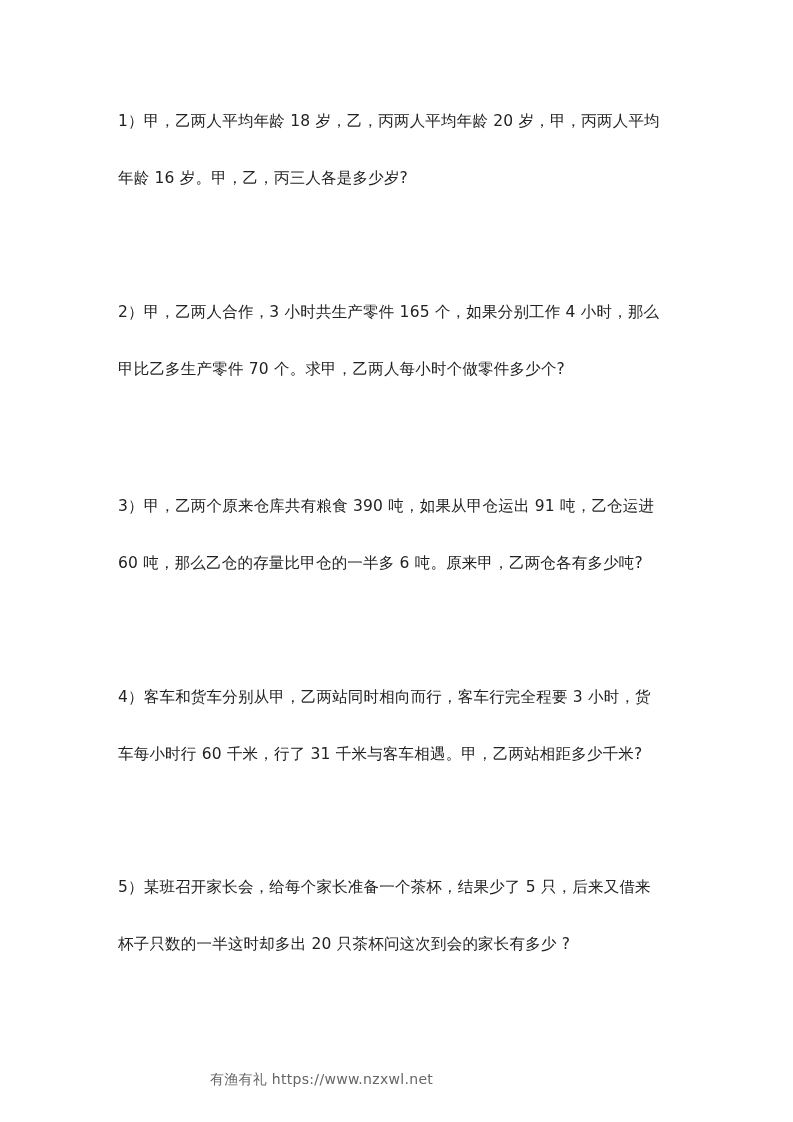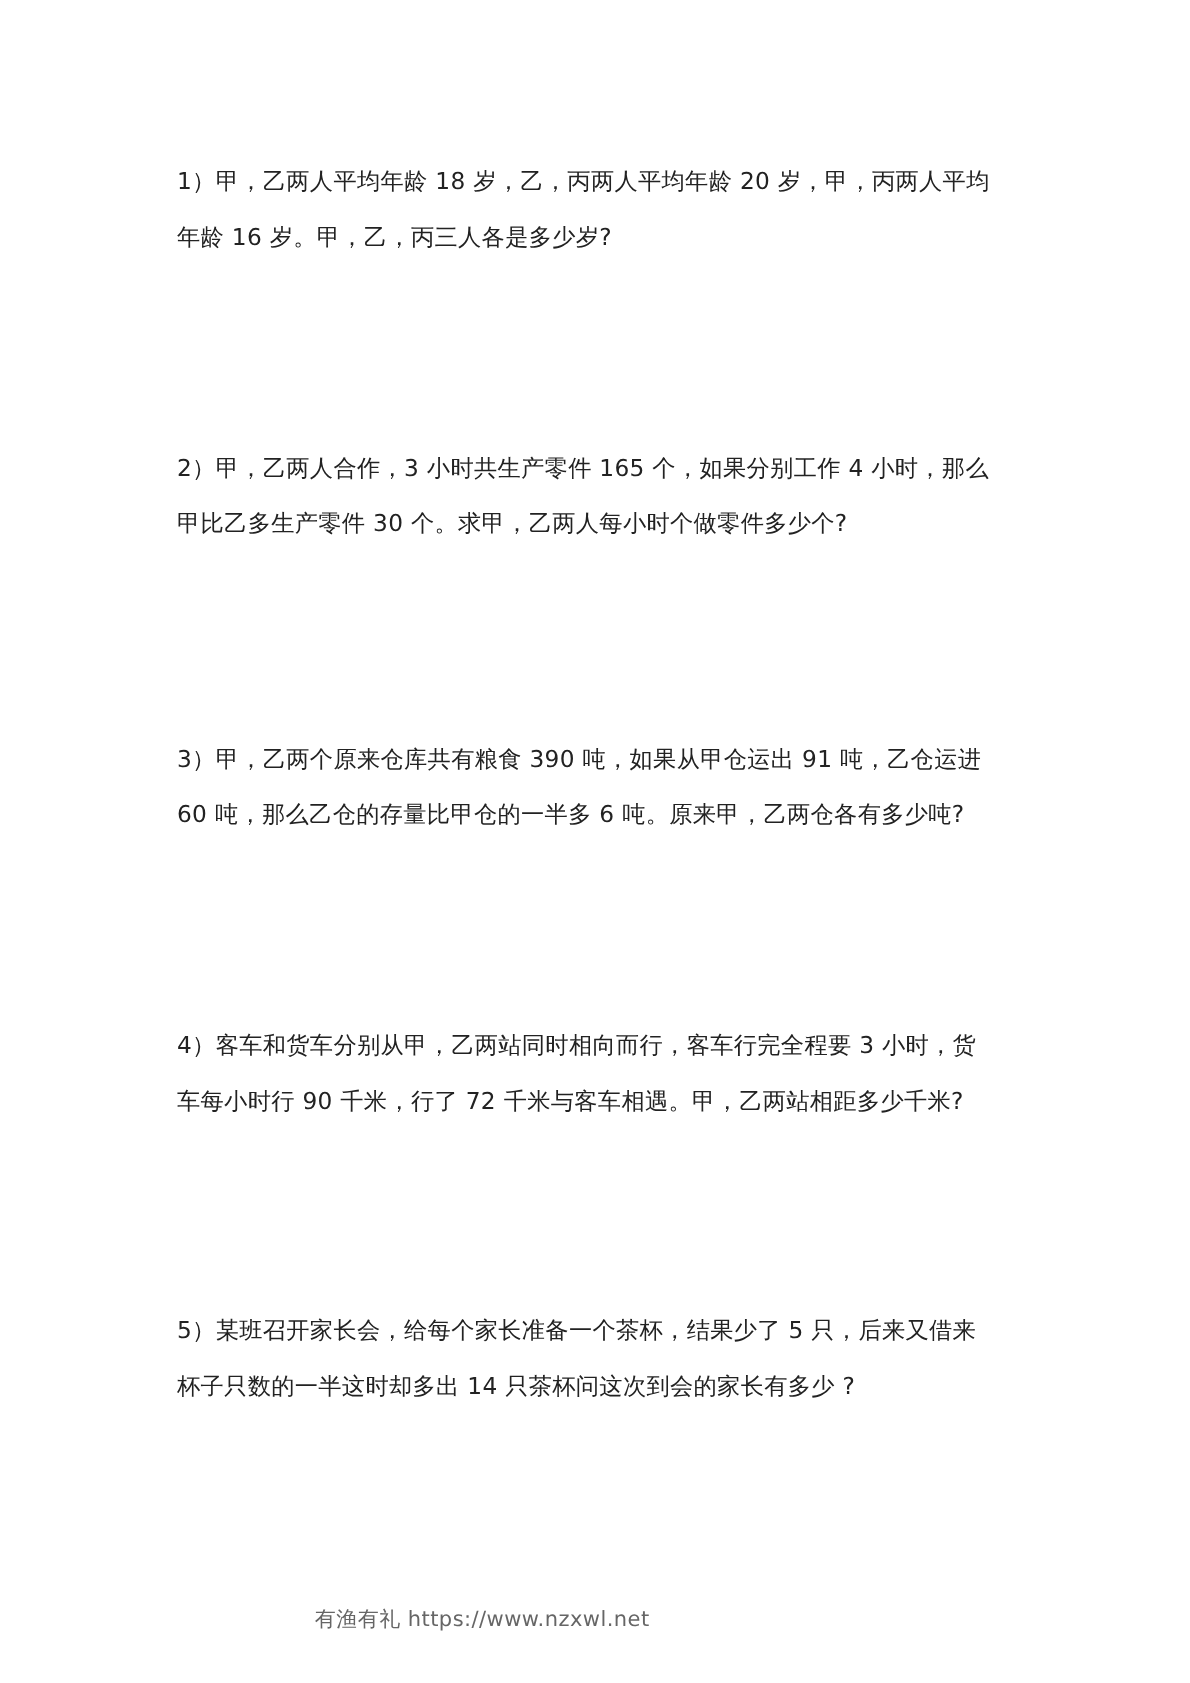--- a/index.html
+++ b/index.html
@@ -30,21 +30,21 @@
     }
     .line {
       position: absolute;
       left: 0;
       white-space: nowrap;
       font-size: 15.5px;
       letter-spacing: 0.2px;
       line-height: 20px;
     }
     .line-1 { top: 0; }
-    .line-2 { top: 37px; }
+    .line-2 { top: 57px; }
     .footer {
       position: absolute;
       left: 0;
       width: 643px;
       top: 1071px;
       text-align: center;
       font-size: 14px;
       color: #666666;
       letter-spacing: 0.3px;
     }
@@ -54,33 +54,33 @@
 
 <div class="page">
 
   <div class="question" style="top:111px;">
     <div class="line line-1">1）甲，乙两人平均年龄 18 岁，乙，丙两人平均年龄 20 岁，甲，丙两人平均</div>
     <div class="line line-2">年龄 16 岁。甲，乙，丙三人各是多少岁?</div>
   </div>
 
   <div class="question" style="top:302px;">
     <div class="line line-1">2）甲，乙两人合作，3 小时共生产零件 165 个，如果分别工作 4 小时，那么</div>
-    <div class="line line-2">甲比乙多生产零件 30 个。求甲，乙两人每小时个做零件多少个?</div>
+    <div class="line line-2">甲比乙多生产零件 70 个。求甲，乙两人每小时个做零件多少个?</div>
   </div>
 
   <div class="question" style="top:496px;">
     <div class="line line-1">3）甲，乙两个原来仓库共有粮食 390 吨，如果从甲仓运出 91 吨，乙仓运进</div>
     <div class="line line-2">60 吨，那么乙仓的存量比甲仓的一半多 6 吨。原来甲，乙两仓各有多少吨?</div>
   </div>
 
   <div class="question" style="top:687px;">
     <div class="line line-1">4）客车和货车分别从甲，乙两站同时相向而行，客车行完全程要 3 小时，货</div>
-    <div class="line line-2">车每小时行 90 千米，行了 72 千米与客车相遇。甲，乙两站相距多少千米?</div>
+    <div class="line line-2">车每小时行 60 千米，行了 31 千米与客车相遇。甲，乙两站相距多少千米?</div>
   </div>
 
   <div class="question" style="top:877px;">
     <div class="line line-1">5）某班召开家长会，给每个家长准备一个茶杯，结果少了 5 只，后来又借来</div>
-    <div class="line line-2">杯子只数的一半这时却多出 14 只茶杯问这次到会的家长有多少 ?</div>
+    <div class="line line-2">杯子只数的一半这时却多出 20 只茶杯问这次到会的家长有多少 ?</div>
   </div>
 
   <div class="footer">有渔有礼 https://www.nzxwl.net</div>
 
 </div>
 
 </body></html>

